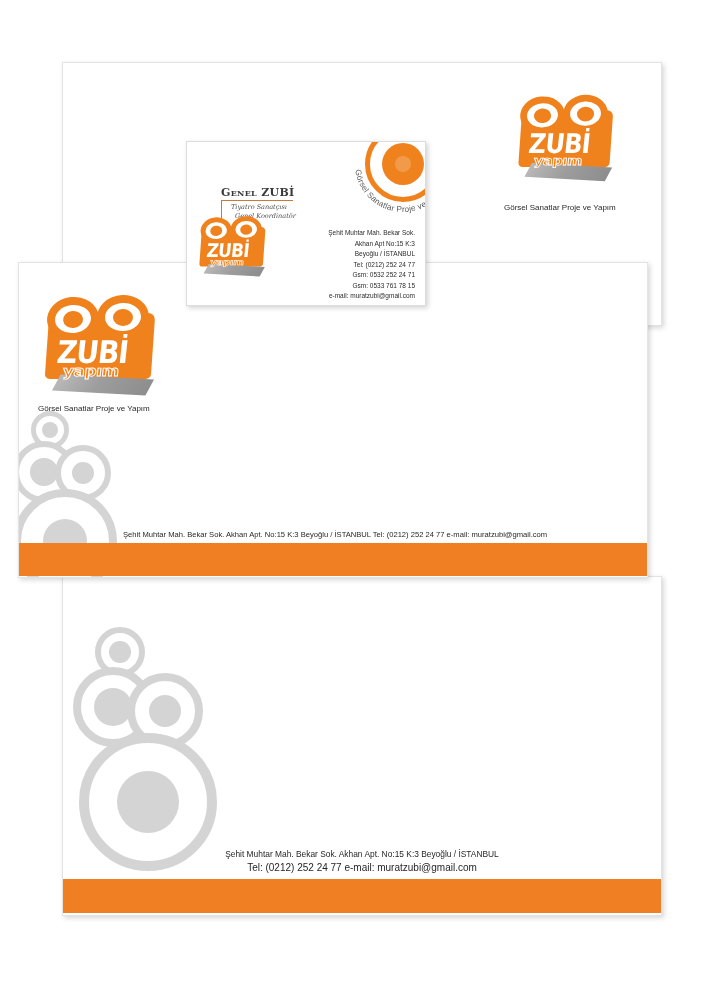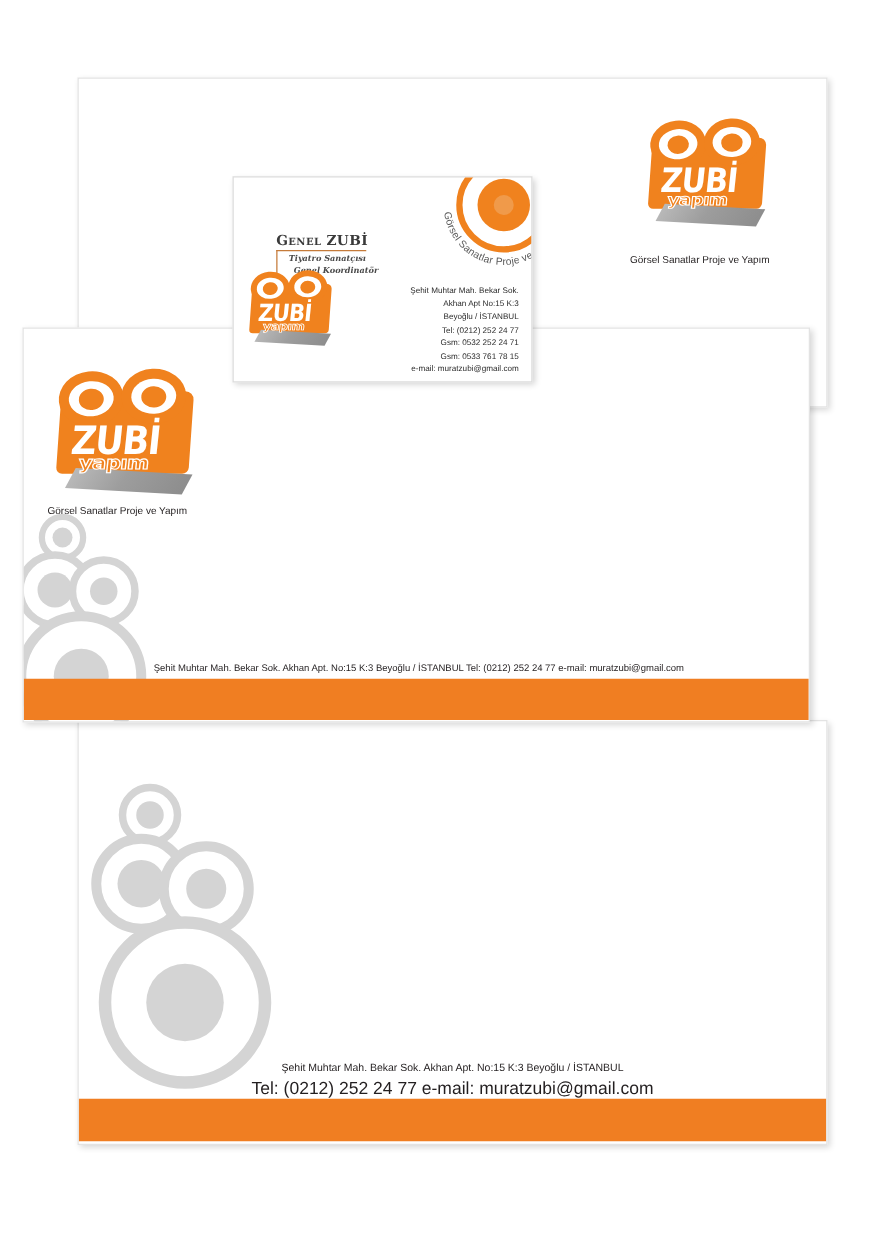--- a/index.html
+++ b/index.html
@@ -188,21 +188,20 @@
     background: #c57b3a;
   }
   .card-role {
     position: absolute;
     left: 44px;
     font-family: "DejaVu Serif", serif;
     font-size: 6.5px;
     font-style: italic;
     color: #4a4a4a;
     white-space: nowrap;
-    font-weight: bold;
   }
   .card-address {
     position: absolute;
     right: 10px; top: 86px;
     text-align: right;
     font-family: "Liberation Sans", sans-serif;
     font-size: 6.5px;
     line-height: 1.62;
     color: #2b2b2b;
   }
@@ -360,18 +359,18 @@
         </div>
       <div class="ring" style="left:56px; top:72px; width:76px; height:76px; border:8px solid #d4d4d4;">
           <i style="width:32px;height:32px;"></i>
         </div>
       <div class="ring" style="left:8px; top:132px; width:138px; height:138px; border:10px solid #d4d4d4;">
           <i style="width:62px;height:62px;"></i>
         </div>
     </div>
 
     <div class="footer-text" style="left:0; top:272px; width:100%; text-align:center; font-size:8.4px;">Şehit Muhtar Mah. Bekar Sok. Akhan Apt. No:15 K:3 Beyoğlu / İSTANBUL</div>
-    <div class="footer-text" style="left:0; top:285px; width:100%; text-align:center; font-size:14px;">Tel: (0212) 252 24 77 e-mail: muratzubi@gmail.com</div>
+    <div class="footer-text" style="left:0; top:285px; width:100%; text-align:center; font-size:10px;">Tel: (0212) 252 24 77 e-mail: muratzubi@gmail.com</div>
 
     <div class="orange-bar" style="top:302px; height:34px;"></div>
   </div>
 
 </div>
 
 </body></html>

